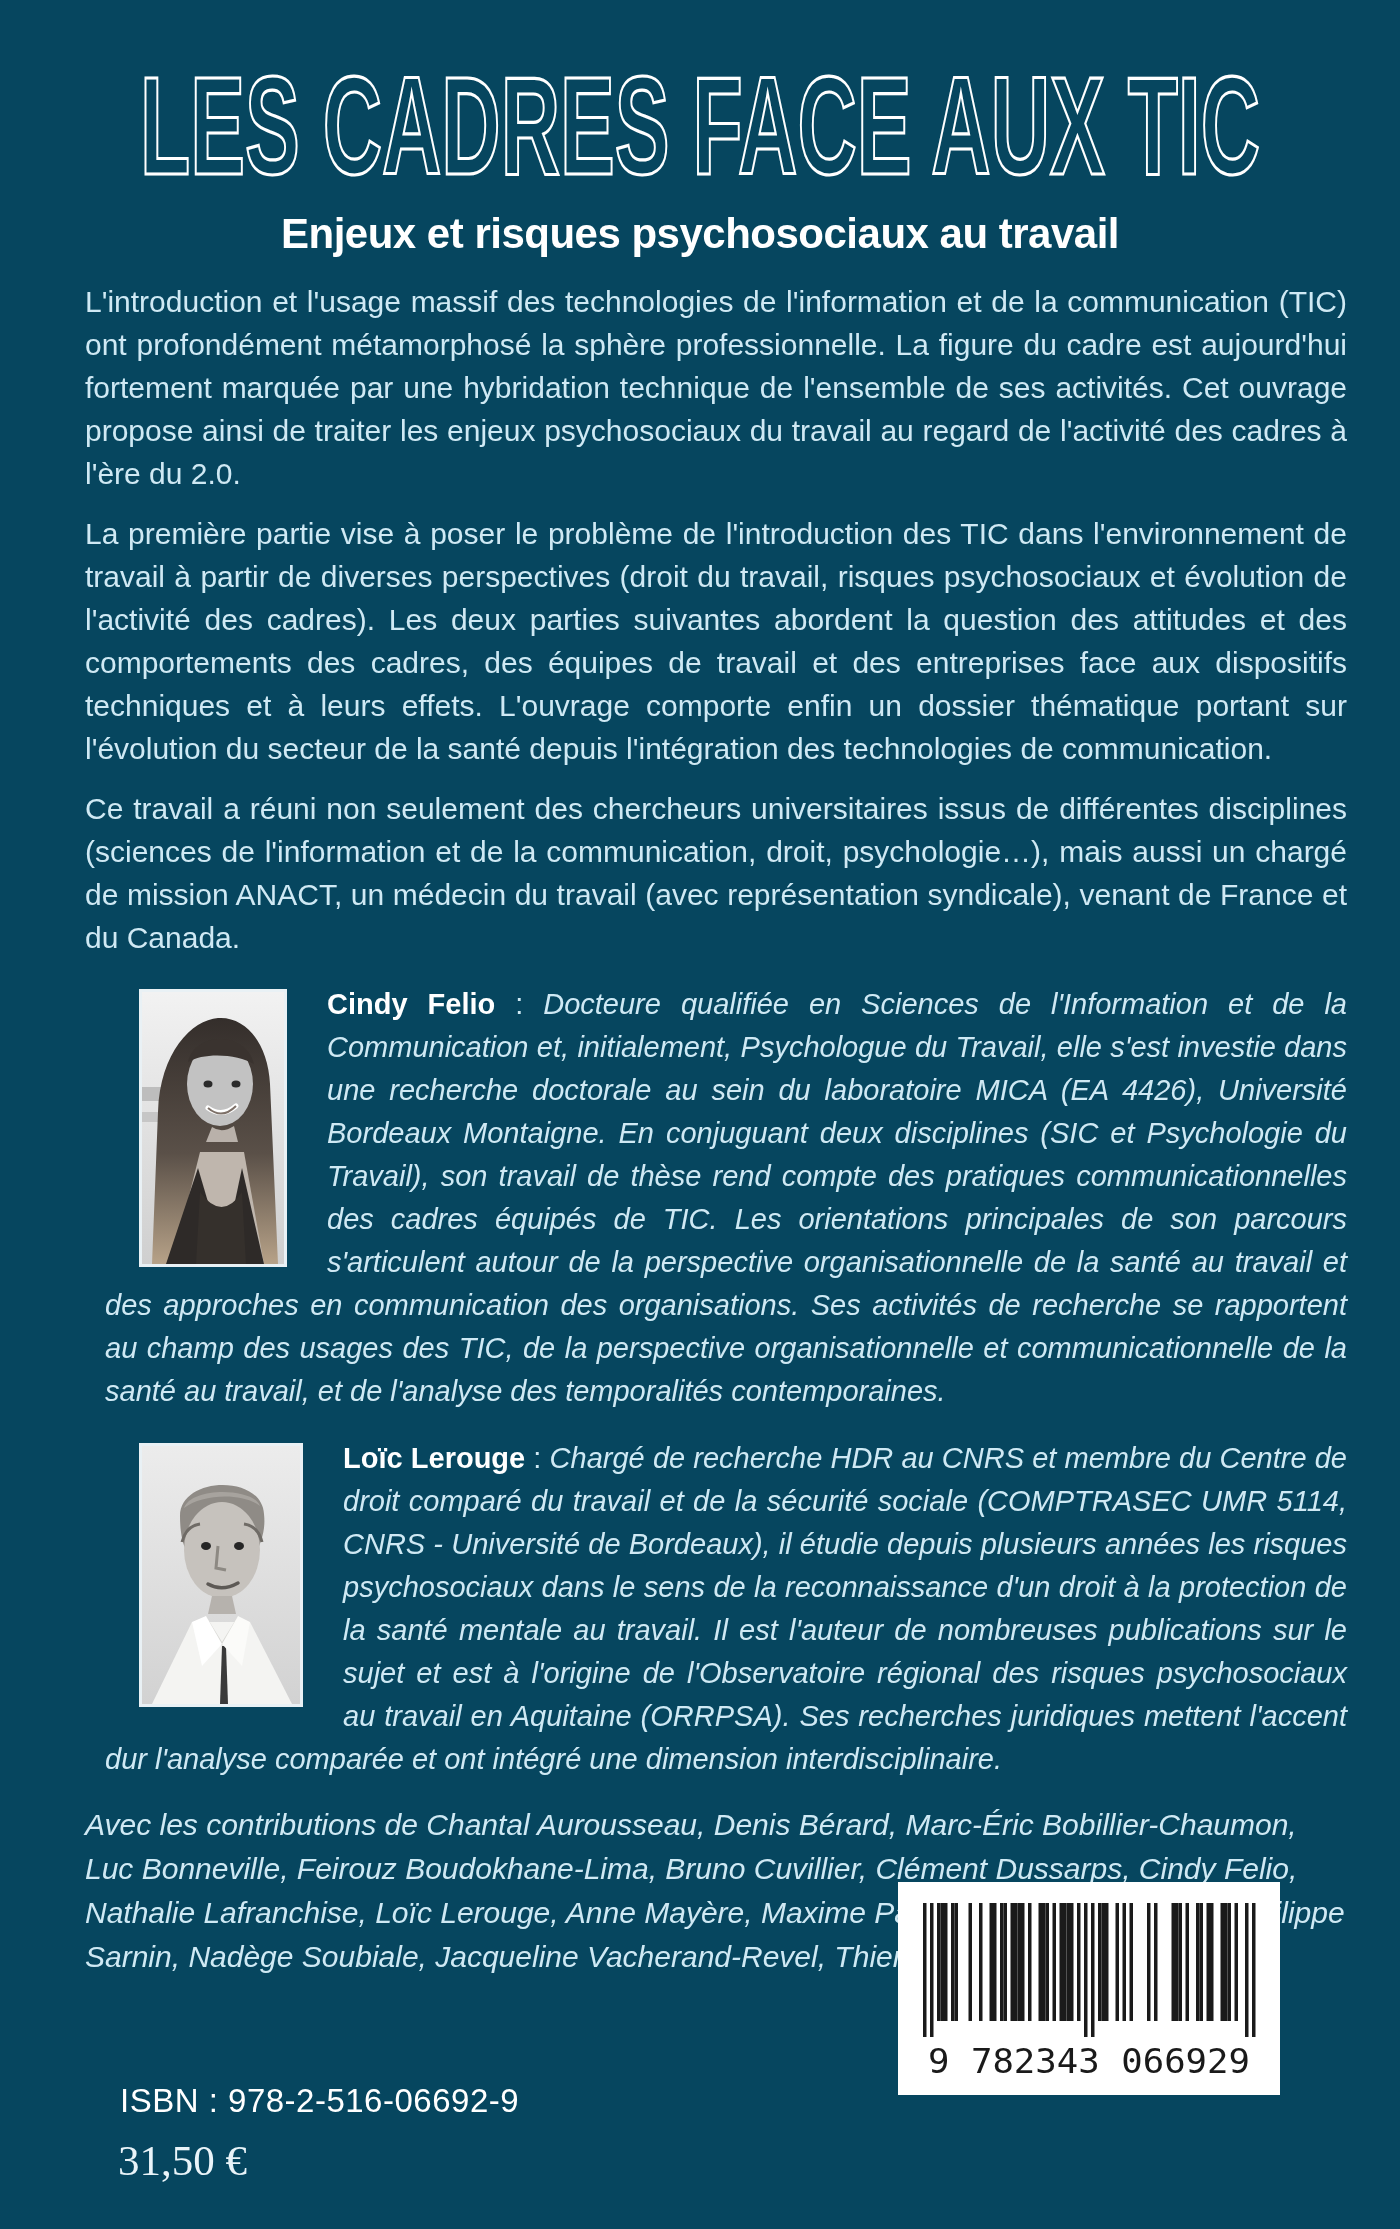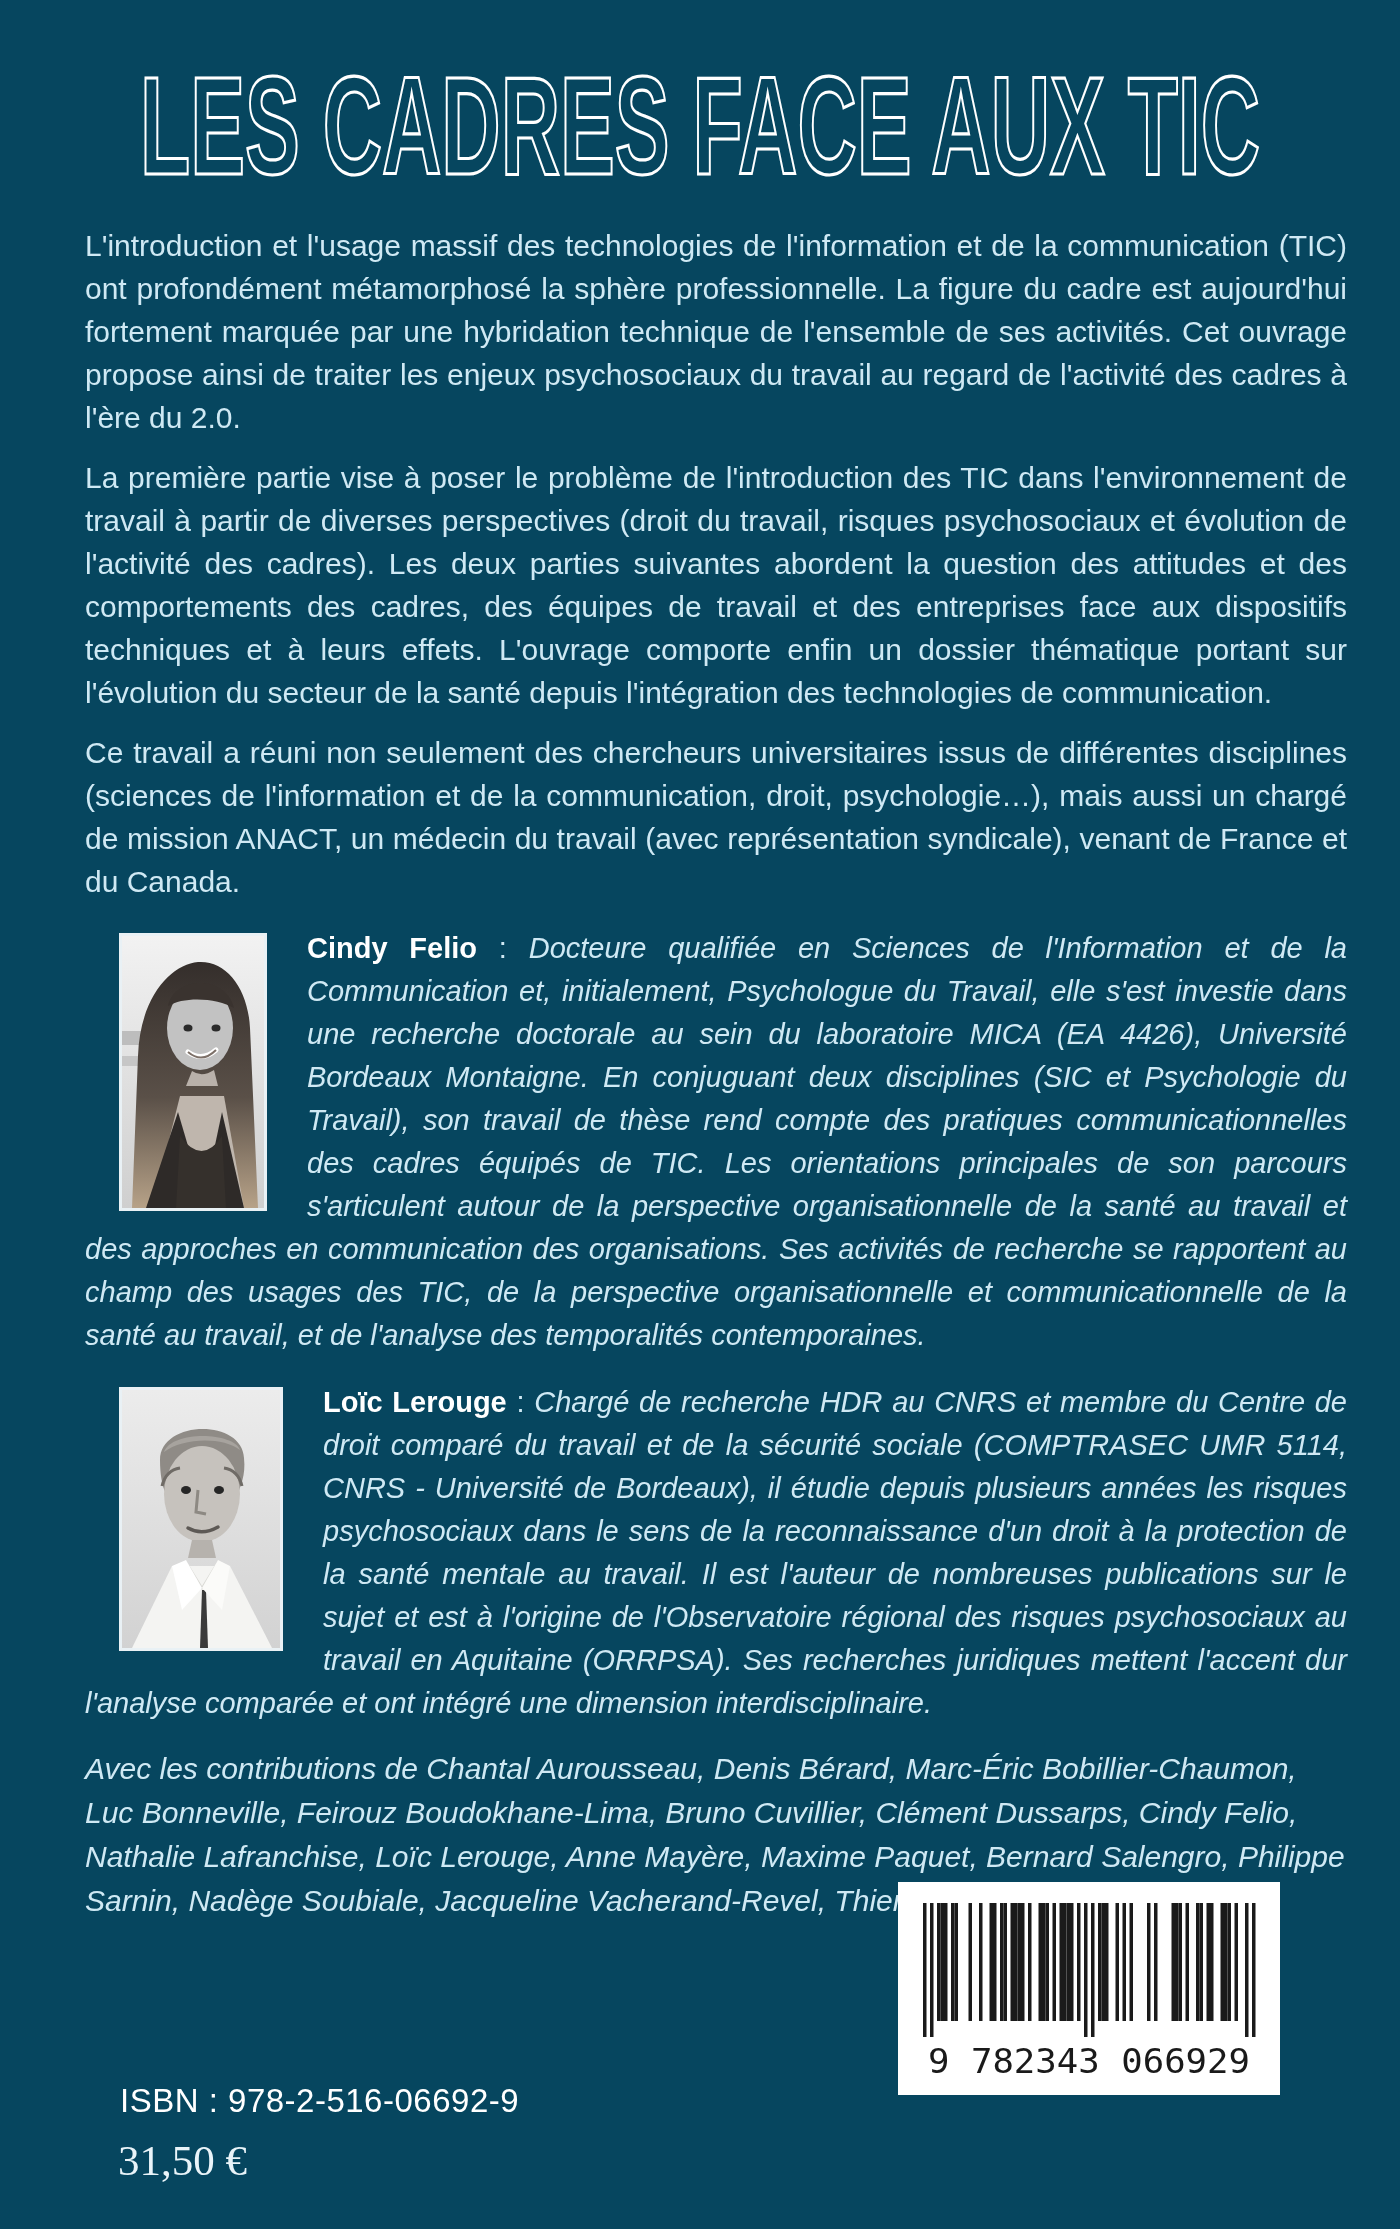--- a/index.html
+++ b/index.html
@@ -33,21 +33,21 @@
     padding-left:85px;padding-right:53px;
   }
   .para{
     font-size:30px;line-height:43px;
     text-align:justify;
     margin-bottom:17px;
     color:var(--text);
     font-weight:400;
   }
   
-  .bio{margin-top:24px;overflow:visible;}
+  .bio{margin-top:24px;overflow:visible;margin-left:20px;}
   .bio::after{content:"";display:block;clear:both;}
   .photo{
     float:left;
     margin:6px 40px 8px 34px;
     border:3px solid #e9f1f5;
     background:#dcdcdc;
     line-height:0;
   }
   .photo svg{display:block;}
   .bio-text{
@@ -88,20 +88,21 @@
 </style>
 </head>
 <body>
 
 <div class="page">
 
   <header class="masthead">
     <svg class="title-svg" width="1140" height="148" viewBox="0 0 1140 148" aria-hidden="true">
       <text x="570" y="118" text-anchor="middle" textLength="1120" lengthAdjust="spacingAndGlyphs" font-family="Liberation Sans, sans-serif" font-weight="bold" font-size="140" fill="none" stroke="#ffffff" stroke-width="3.2">LES CADRES FACE AUX TIC</text>
     </svg>
+    <div class="subtitle">Enjeux et risques psychosociaux au travail</div>
   </header>
 
   <main class="content">
     <p class="para">L'introduction et l'usage massif des technologies de l'information et de la communication (TIC) ont profondément métamorphosé la sphère professionnelle. La figure du cadre est aujourd'hui fortement marquée par une hybridation technique de l'ensemble de ses activités. Cet ouvrage propose ainsi de traiter les enjeux psychosociaux du travail au regard de l'activité des cadres à l'ère du 2.0.</p>
     <p class="para">La première partie vise à poser le problème de l'introduction des TIC dans l'environnement de travail à partir de diverses perspectives (droit du travail, risques psychosociaux et évolution de l'activité des cadres). Les deux parties suivantes abordent la question des attitudes et des comportements des cadres, des équipes de travail et des entreprises face aux dispositifs techniques et à leurs effets. L'ouvrage comporte enfin un dossier thématique portant sur l'évolution du secteur de la santé depuis l'intégration des technologies de communication.</p>
     <p class="para">Ce travail a réuni non seulement des chercheurs universitaires issus de différentes disciplines (sciences de l'information et de la communication, droit, psychologie…), mais aussi un chargé de mission ANACT, un médecin du travail (avec représentation syndicale), venant de France et du Canada.</p>
 
     <section class="bio">
       <figure class="photo">
         <svg width="142" height="272" viewBox="0 0 142 272">

